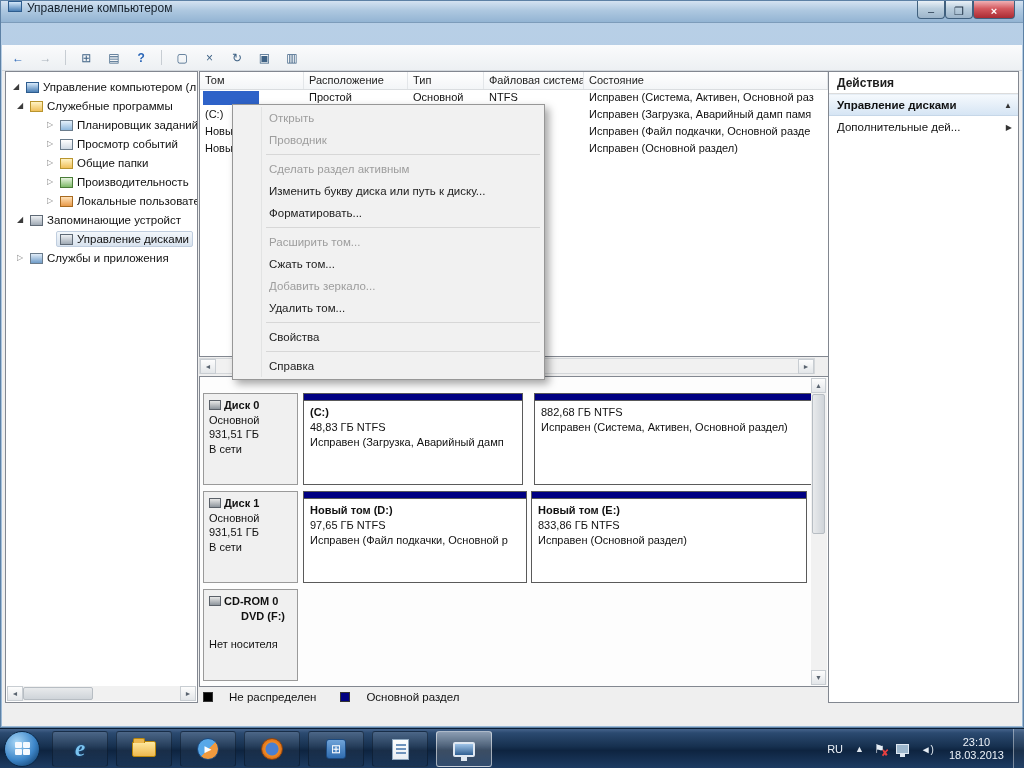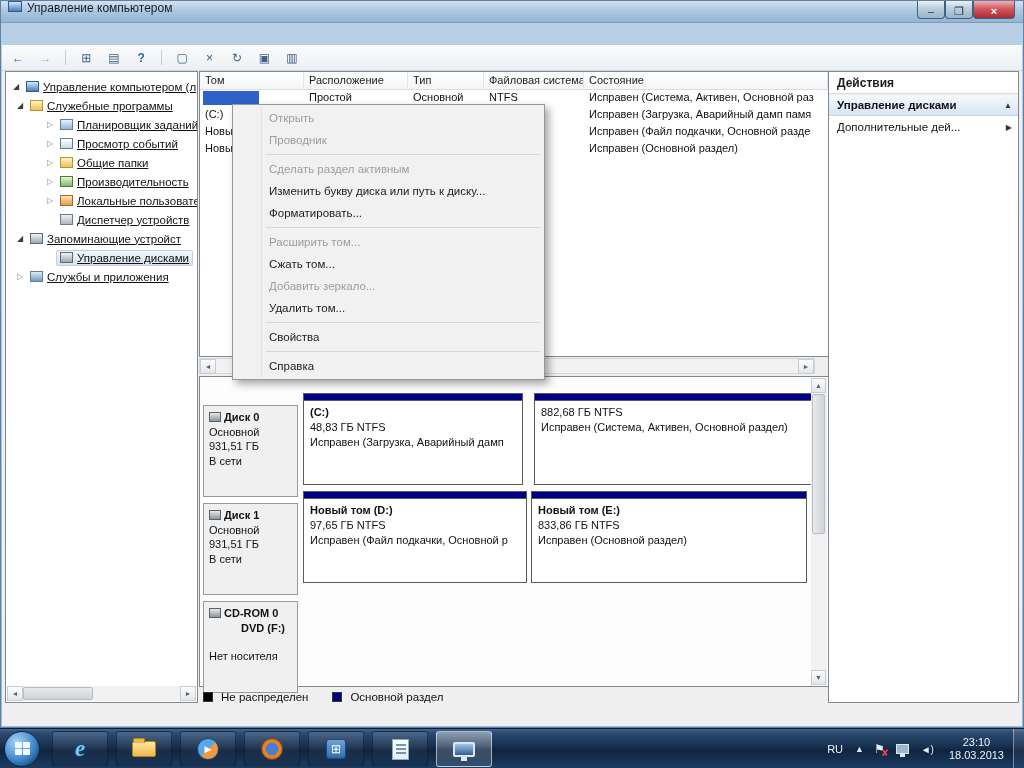--- a/index.html
+++ b/index.html
@@ -36,21 +36,21 @@
 
   .main { position:absolute; left:1px; top:70px; right:1px; bottom:1px; background:#efefef; }
 
   
   .treepane { position:absolute; left:3px; top:0; width:193px; height:632px; background:#fff; border:1px solid #828790; }
   .trow { display:flex; align-items:center; height:19px; font-size:11.5px; white-space:nowrap; overflow:hidden; color:#111; }
   .l0{ padding-left:4px; } .l1{ padding-left:8px; } .l2{ padding-left:38px; }
   .exp { display:inline-block; width:12px; font-size:8px; text-align:center; flex:none; }
   .exp.open::before { content:"◢"; color:#3c3c3c; }
   .exp.closed::before { content:"▷"; color:#8a8a8a; }
-  .titem { display:flex; align-items:flex-start; padding:1px 3px; border-radius:2px; border:1px solid transparent;text-decoration:underline; }
+  .titem { display:flex; align-items:flex-end; padding:1px 3px; border-radius:2px; border:1px solid transparent; }
   .titem.selected { background:linear-gradient(#f3f7fb,#d8e2ee); border:1px solid #c0cedf; }
   .ic { display:inline-block; width:13px; height:11px; border:1px solid #6b7c8c;
         background:linear-gradient(#f8fbfe,#c2d4e4); margin-right:4px; flex:none; }
   .ic-folder   { background:linear-gradient(#fff3c4,#f0c05a); border-color:#b9952e; }
   .ic-computer { background:linear-gradient(#d6e9fb,#4a7fb5); border-color:#2d5c8e; }
   .ic-disk     { background:linear-gradient(#eef1f4,#9fa9b4); border-color:#5f6a76; }
   .ic-users    { background:linear-gradient(#ffe2b8,#e89a4a); border-color:#a86a20; }
   .ic-perf     { background:linear-gradient(#e8f4e0,#7fba6a); border-color:#4a7d38; }
   .ic-event    { background:linear-gradient(#ffffff,#cfd9e4); }
   .ic-sched    { background:linear-gradient(#e4f0fb,#8fb8dd); }
@@ -72,36 +72,36 @@
   .selblock { width:56px; height:14px; background:#2e62c8; margin-left:-2px; }
   .vhs { position:absolute; left:0; top:287px; width:616px; height:16px; background:#f1f1f1; border:1px solid #d4d7da; display:flex; }
   .vhs .space { flex:1; }
 
   
   .gpane { position:absolute; left:0; top:305px; width:630px; height:311px; background:#fdfdfd; border:1px solid #828790; }
   .gvs { position:absolute; right:1px; top:1px; bottom:1px; width:16px; background:#f1f1f1; }
   .gvs .sarr { width:15px; }
   .gvs .vthumb { width:13px; height:140px; margin:1px; background:linear-gradient(90deg,#e8eaec,#cfd4d9); border:1px solid #b7bdc3; border-radius:2px; }
   .drow { position:absolute; left:0; height:92px; width:610px; }
-  .dcard { position:absolute; left:3px; top:12px; width:95px; height:92px; background:#f0f0f0; border:1px solid #9a9a9a;
+  .dcard { position:absolute; left:3px; top:0; width:95px; height:92px; background:#f0f0f0; border:1px solid #9a9a9a;
            padding:4px 5px; font-size:11px; line-height:14.5px; color:#111; }
   .dname { font-weight:bold; display:flex; align-items:center; }
   .dname .gdisk { display:inline-block; width:12px; height:10px; margin-right:3px;
                   background:linear-gradient(#e8e8e8,#8d949c); border:1px solid #5a6068; }
   .dline { min-height:14px; white-space:nowrap; overflow:hidden; }
   .bold { font-weight:bold;margin-left:32px; }
   .part { position:absolute; top:0; height:92px; background:#fff; border:1px solid #5a5a5a; }
   .phead { height:7px; background:#000082; border-bottom:1px solid #5a5a5a; }
   .pbody { padding:4px 6px; font-size:11px; line-height:15px; color:#111; }
   .pt { font-weight:bold; min-height:15px; white-space:nowrap; overflow:hidden; }
   .pl { min-height:15px; white-space:nowrap; overflow:hidden; }
 
   .legend { position:absolute; left:4px; top:618px; width:620px; height:16px; font-size:11.5px; color:#111;
             display:flex; align-items:center; gap:24px; }
-  .litem { display:flex; align-items:center; gap:8px; }
+  .litem { display:flex; align-items:center; gap:16px; }
   .lsq { width:10px; height:10px; display:inline-block; border:1px solid #333; }
   .lsq.black { background:#000000; } .lsq.navy { background:#000080; }
 
   
   .apane { position:absolute; left:826px; top:0; width:191px; height:632px; background:#fff; border:1px solid #828790; }
   .atitle { height:22px; line-height:22px; padding-left:8px; font-weight:bold; font-size:12px; color:#1c1c1c;
             border-bottom:1px solid #dcdcdc; }
   .agroup { height:22px; padding:0 6px 0 8px; font-size:11.5px; color:#111;
             display:flex; justify-content:space-between; align-items:center; }
   .agroup.hl { background:linear-gradient(#f5f9fd,#d6e5f4); border-top:1px solid #e6eef6;
@@ -245,27 +245,20 @@
               <span>Производительность</span>
             </span>
         </div>
         <div class="trow l2">
           <span class="exp closed"></span>
           <span class="titem">
               <span class="ic ic-users"></span>
               <span>Локальные пользовате</span>
             </span>
         </div>
-        <div class="trow l2">
-          <span class="exp"></span>
-          <span class="titem">
-              <span class="ic ic-device"></span>
-              <span>Диспетчер устройств</span>
-            </span>
-        </div>
         <div class="trow l1">
           <span class="exp open"></span>
           <span class="titem">
               <span class="ic ic-disk"></span>
               <span>Запоминающие устройст</span>
             </span>
         </div>
         <div class="trow l2">
           <span class="exp"></span>
           <span class="titem selected">

